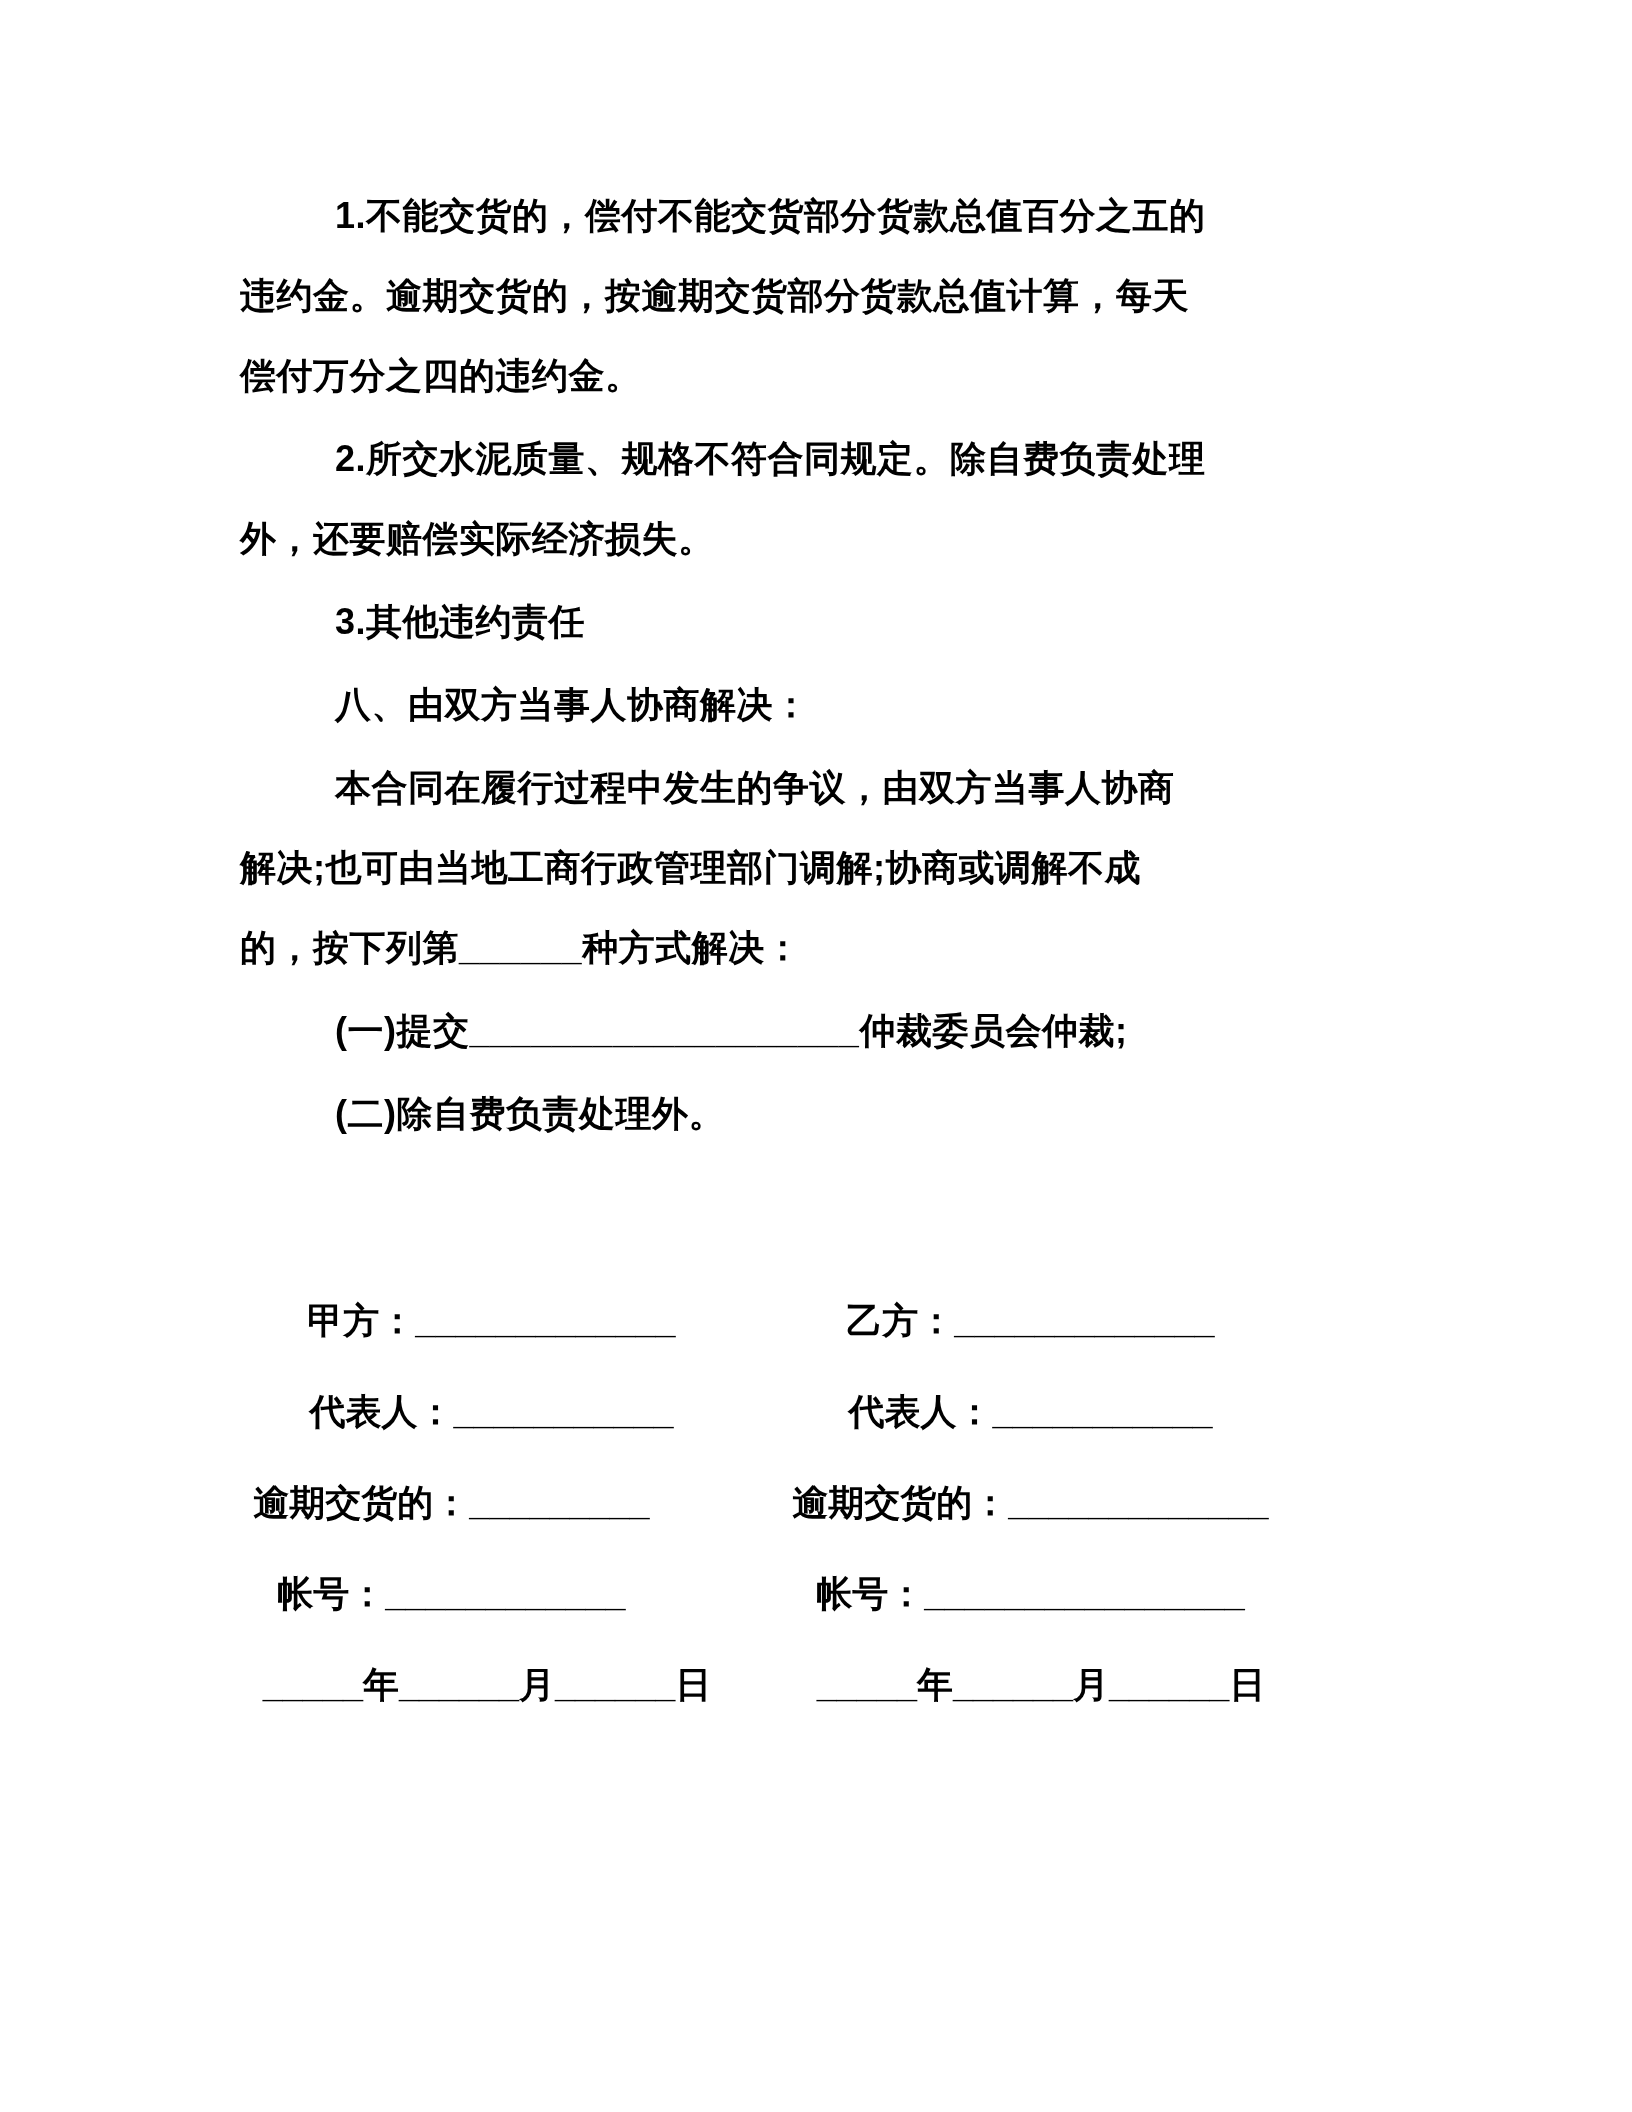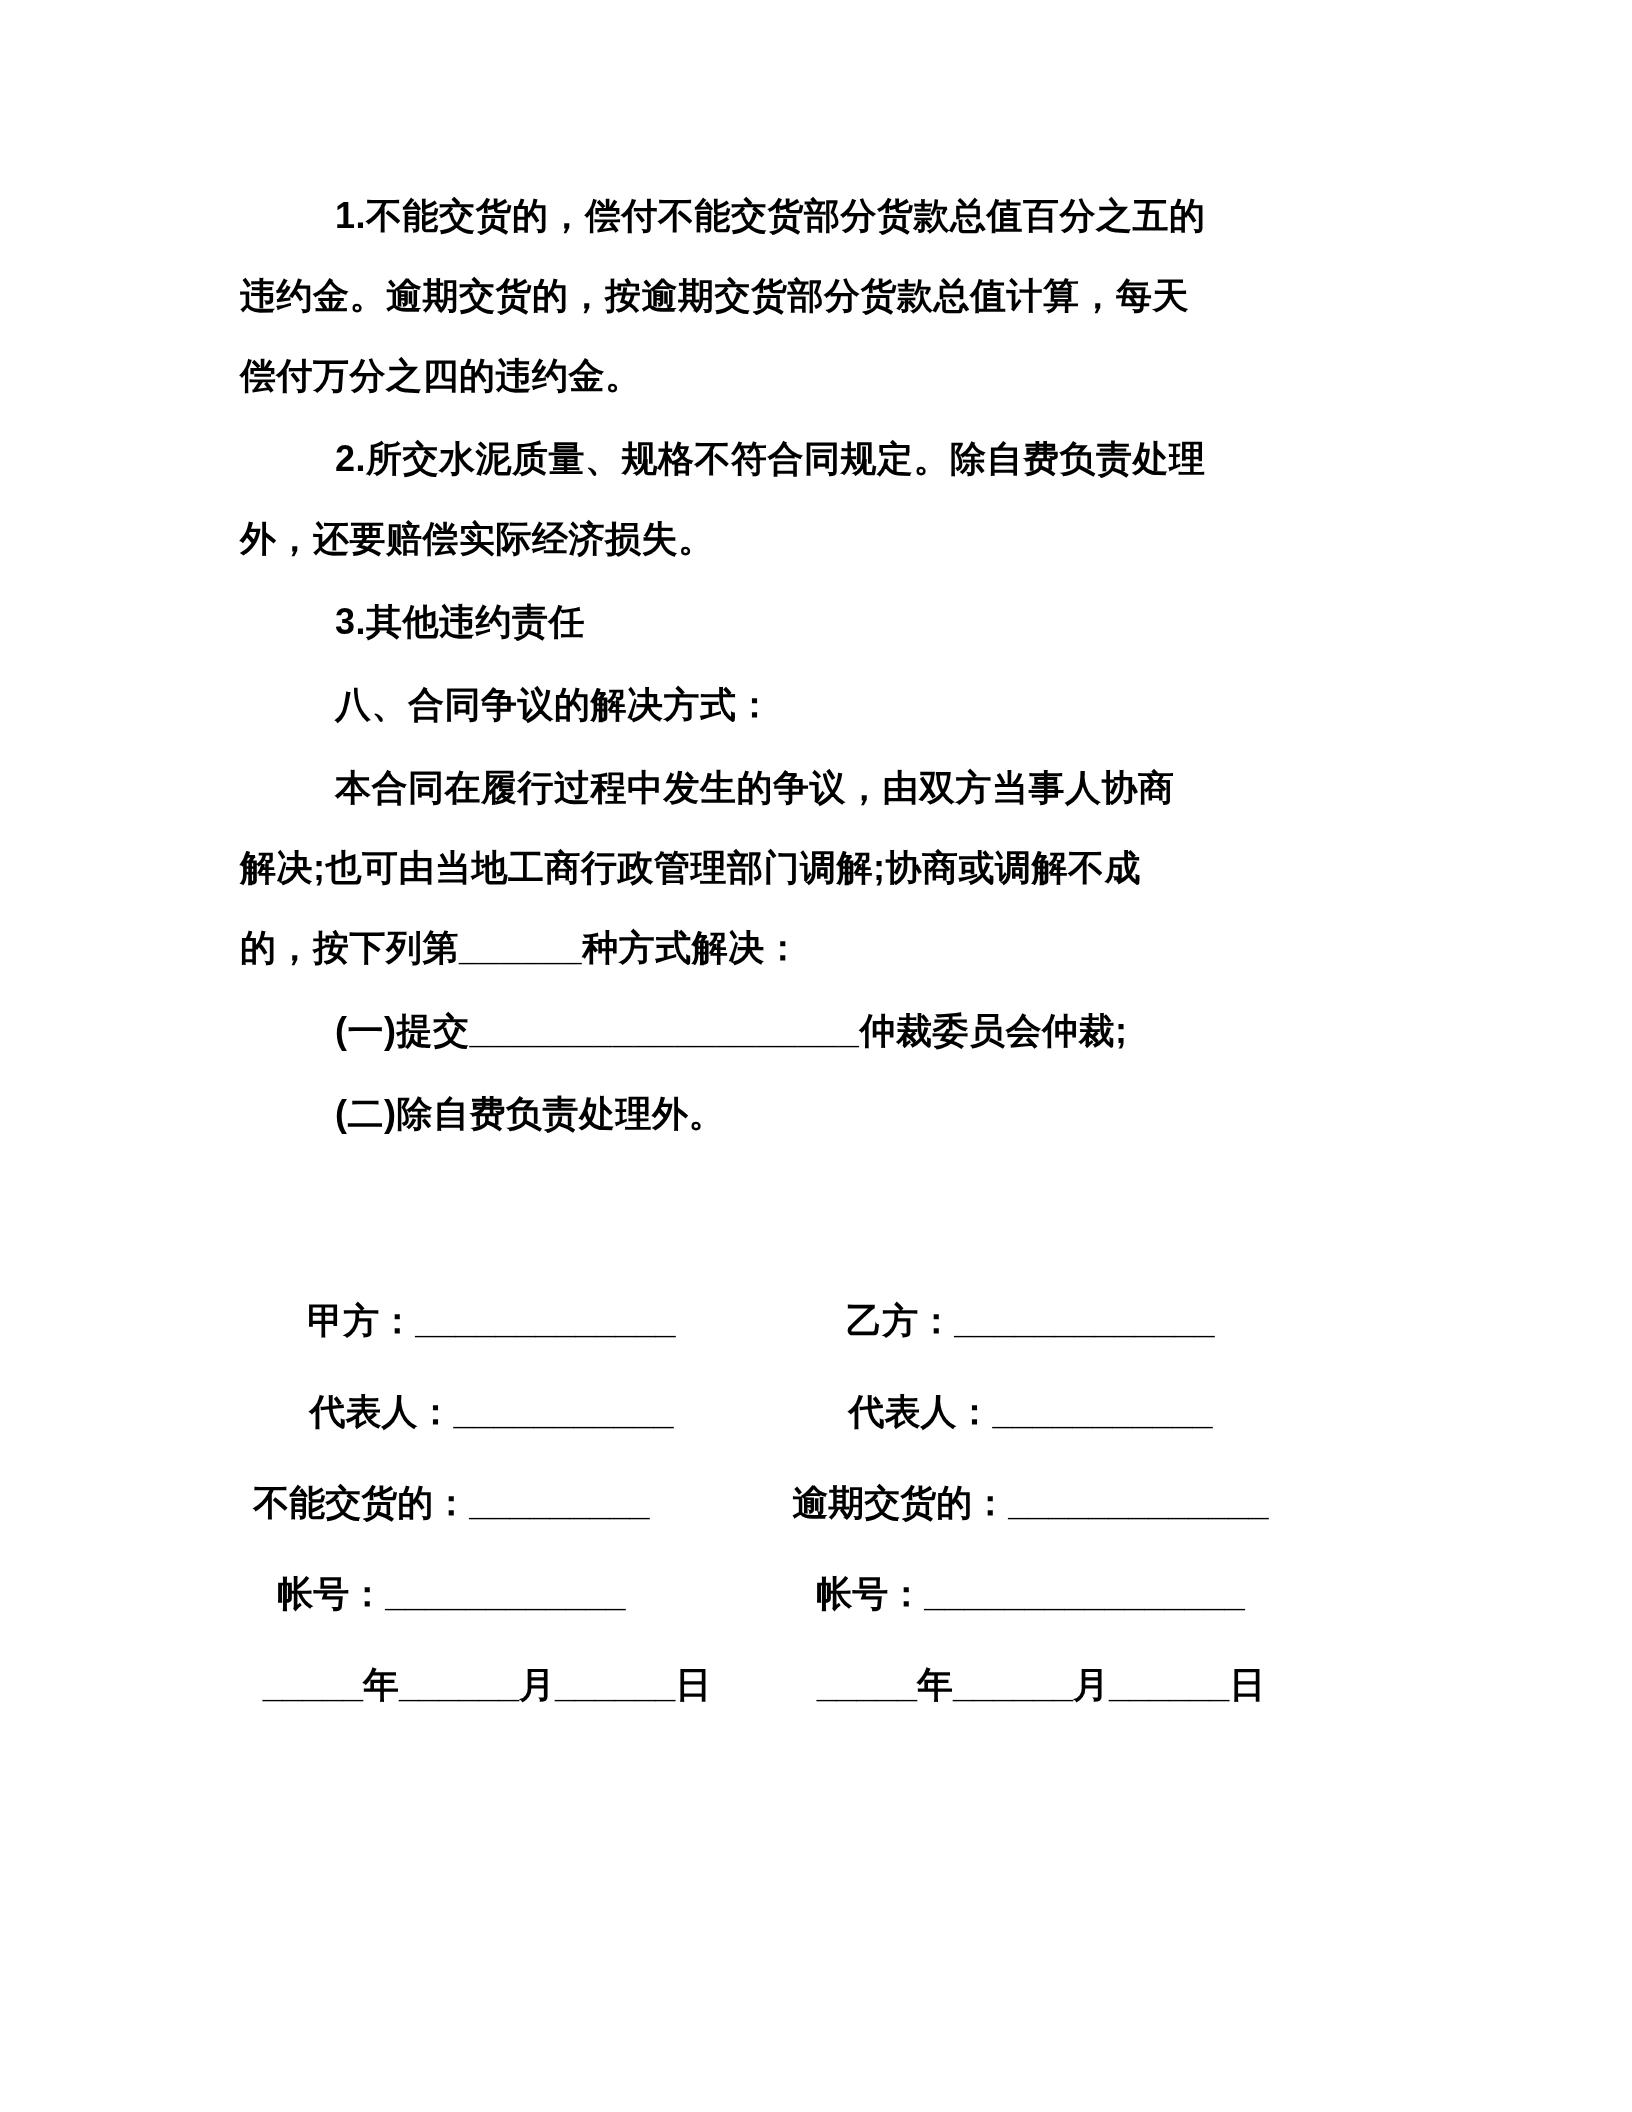--- a/index.html
+++ b/index.html
@@ -54,39 +54,39 @@
   }
 </style>
 </head>
 <body>
 
 <div class="page">
 
   <p class="para">1.不能交货的，偿付不能交货部分货款总值百分之五的违约金。逾期交货的，按逾期交货部分货款总值计算，每天偿付万分之四的违约金。</p>
   <p class="para">2.所交水泥质量、规格不符合同规定。除自费负责处理外，还要赔偿实际经济损失。</p>
   <p class="para">3.其他违约责任</p>
-  <p class="para">八、合同争议的解决方式：</p>
+  <p class="para">八、由双方当事人协商解决：</p>
   <p class="para">本合同在履行过程中发生的争议，由双方当事人协商解决;也可由当地工商行政管理部门调解;协商或调解不成的，按下列第______种方式解决：</p>
   <p class="para">(一)提交___________________仲裁委员会仲裁;</p>
   <p class="para">(二)除自费负责处理外。</p>
 
   <div class="spacer"></div>
 
   <div class="sig-row">
     <span class="sig-cell-left">甲方：_____________</span>
     <span class="sig-cell-right">乙方：_____________</span>
   </div>
 
   <div class="sig-row">
     <span class="sig-cell-left">代表人：___________</span>
     <span class="sig-cell-right">代表人：___________</span>
   </div>
 
   <div class="sig-row">
-    <span class="sig-cell-left">不能交货的：_________</span>
+    <span class="sig-cell-left">逾期交货的：_________</span>
     <span class="sig-cell-right">逾期交货的：_____________</span>
   </div>
 
   <div class="sig-row">
     <span class="sig-cell-left">帐号：____________</span>
     <span class="sig-cell-right">帐号：________________</span>
   </div>
 
   <div class="sig-row date-row">
     <span class="sig-cell-left">_____年______月______日</span>

